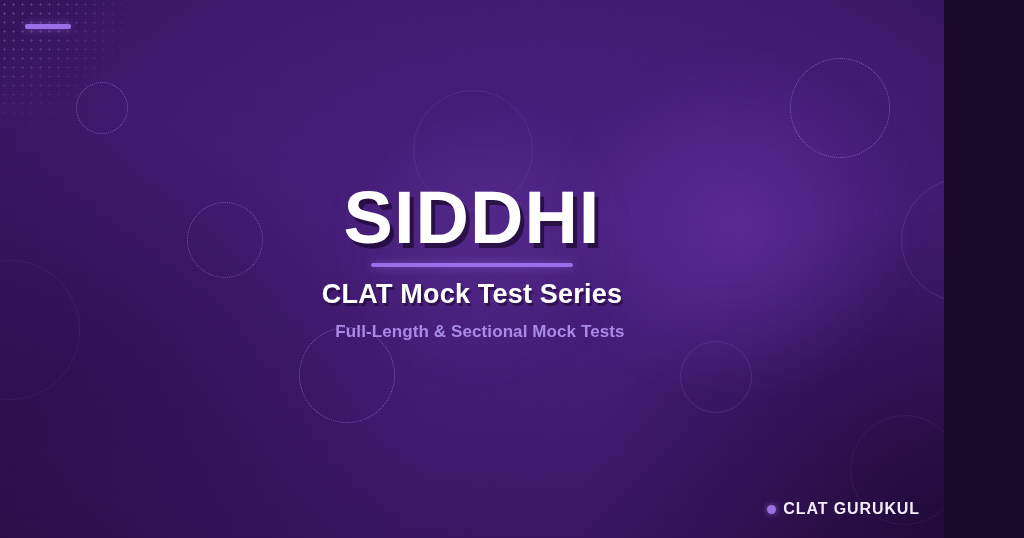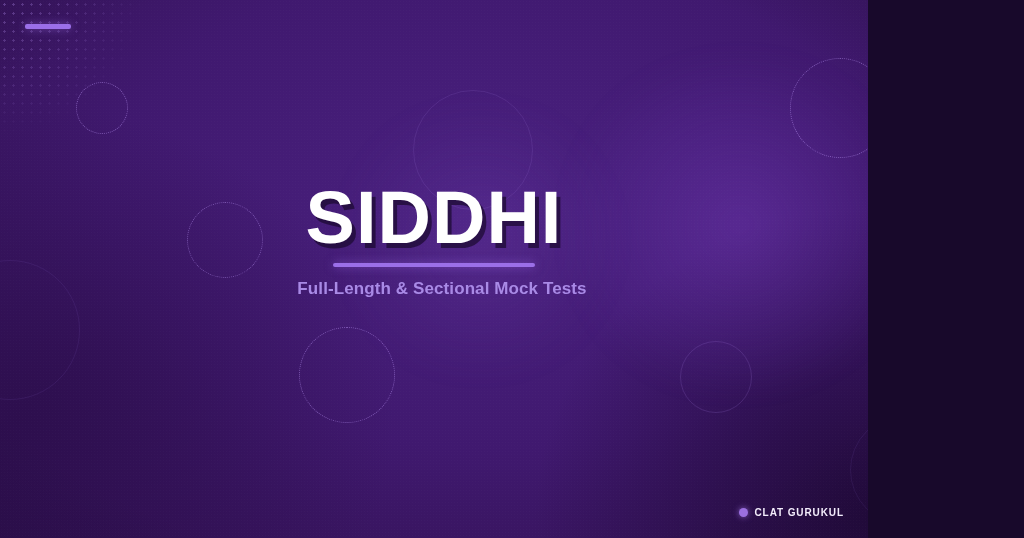--- a/index.html
+++ b/index.html
@@ -6,21 +6,21 @@
     margin: 0;
     padding: 0;
     background: #18092b;
   }
   body {
     font-family: "Liberation Sans", sans-serif;
   }
 
   #banner {
     position: relative;
-    width: 868px;
+    width: 944px;
     height: 538px;
     overflow: hidden;
     background: #3a1866;
     isolation: isolate;
   }
 
   
   .bg-base {
     position: absolute;
     inset: 0;
@@ -175,21 +175,21 @@
     width: 9px;
     height: 9px;
     border-radius: 50%;
     background: #9b6fe0;
     box-shadow: 0 0 6px rgba(155,111,224,0.8);
     flex: none;
   }
   .brand-text {
     font-family: "Liberation Sans", sans-serif;
     font-weight: 700;
-    font-size: 10px;
+    font-size: 16px;
     letter-spacing: 0.9px;
     color: #f2ecfb;
   }
 </style>
 </head>
 <body>
 
 <div id="banner">
 
   <div class="bg-base"></div>
@@ -210,20 +210,21 @@
 
   <div class="bg-noise"></div>
   <div class="dot-grid"></div>
   <div class="bg-vignette"></div>
 
   <div class="accent-bar"></div>
 
   <div class="center-block">
     <h1 class="title">SIDDHI</h1>
     <div class="title-rule"></div>
+    <h2 class="subtitle">CLAT Mock Test Series</h2>
     <p class="tagline">Full-Length &amp; Sectional Mock Tests</p>
   </div>
 
   <div class="brand">
     <span class="brand-dot"></span>
     <span class="brand-text">CLAT GURUKUL</span>
   </div>
 
 </div>
 

